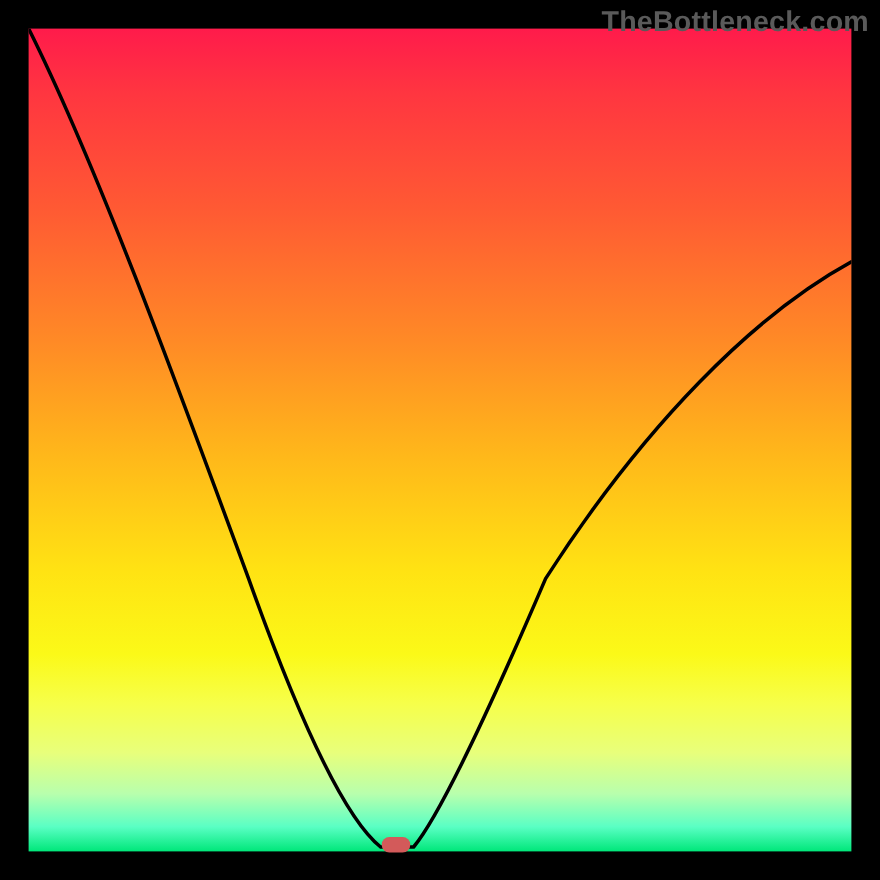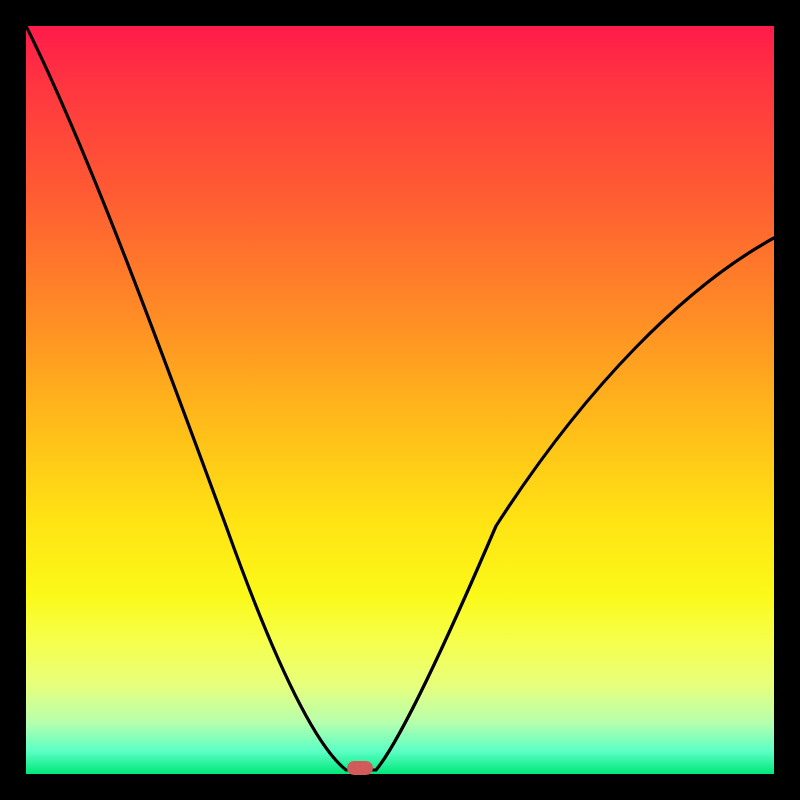--- a/index.html
+++ b/index.html
@@ -66,20 +66,21 @@
     border-radius: 7px;
     left: 321px;
     bottom: -1px;
     z-index: 8;
   }
 </style>
 </head>
 <body>
 
 <div class="frame">
+  <div class="watermark">TheBottleneck.com</div>
 
   <div class="plot-area">
 
     <svg class="curve" viewBox="0 0 748 748" preserveAspectRatio="none">
       <path d="M 0 0
                C 60 120, 130 310, 200 500
                C 250 640, 290 720, 320 744
                L 350 744
                C 370 720, 410 640, 470 500
                C 560 360, 660 260, 748 212" fill="none" stroke="#000" stroke-width="3.2" stroke-linecap="round"></path>

